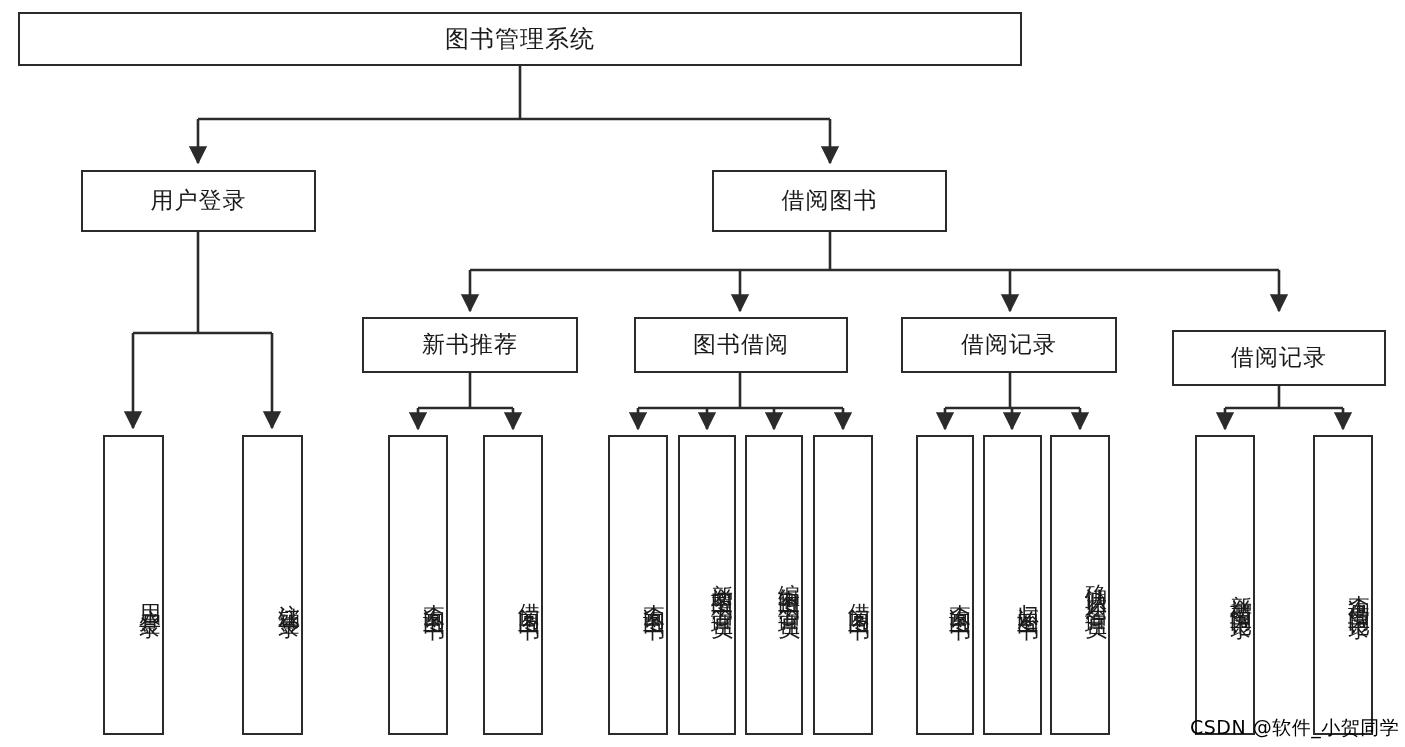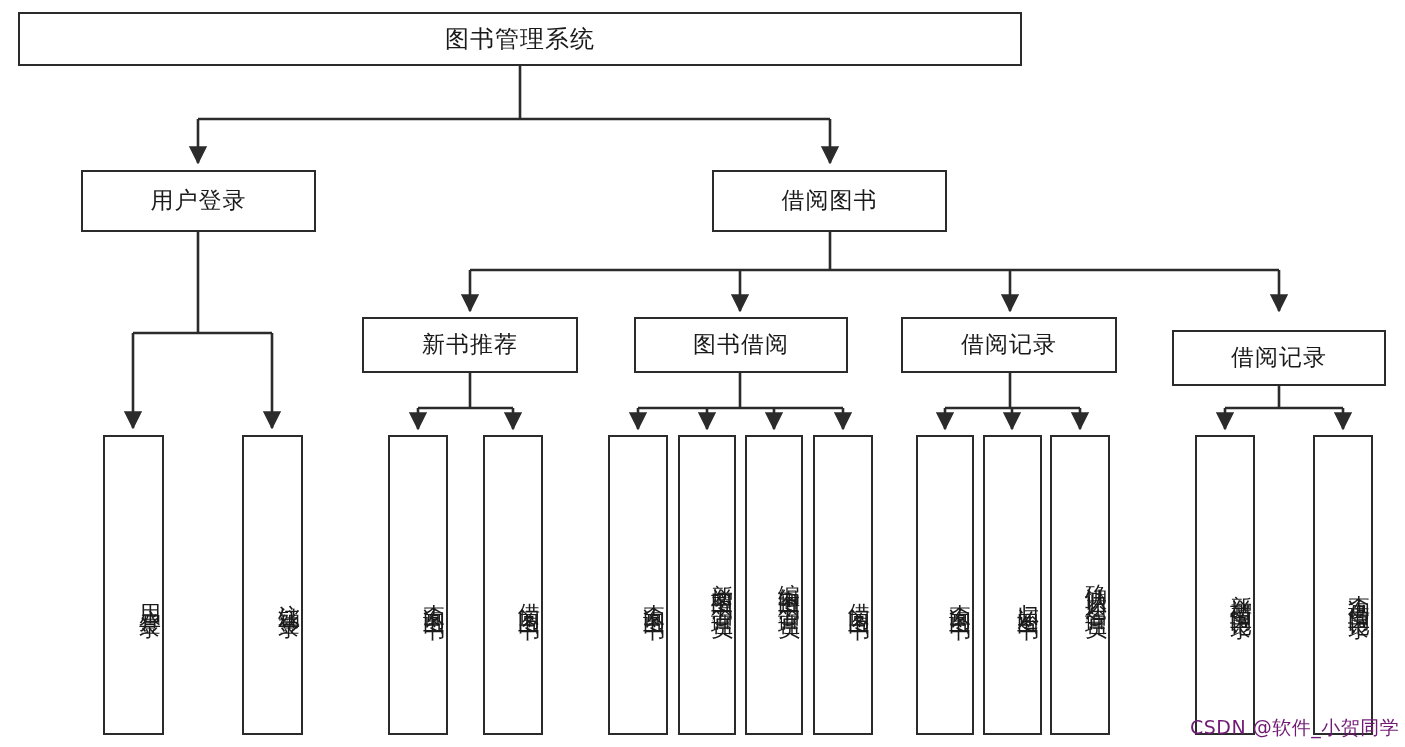--- a/index.html
+++ b/index.html
@@ -54,21 +54,21 @@
     position: absolute;
     left: 0;
     top: 0;
     width: 1405px;
     height: 747px;
     pointer-events: none;
   }
   .watermark {
     position: absolute;
     font-size: 19px;
-    color: #701a75;
+    color: #000000;
     white-space: nowrap;
     letter-spacing: 0.5px;
   }
 </style>
 </head>
 <body>
 
 <div id="canvas">
 
   <svg class="connector-layer" viewBox="0 0 1405 747" width="1405" height="747">

